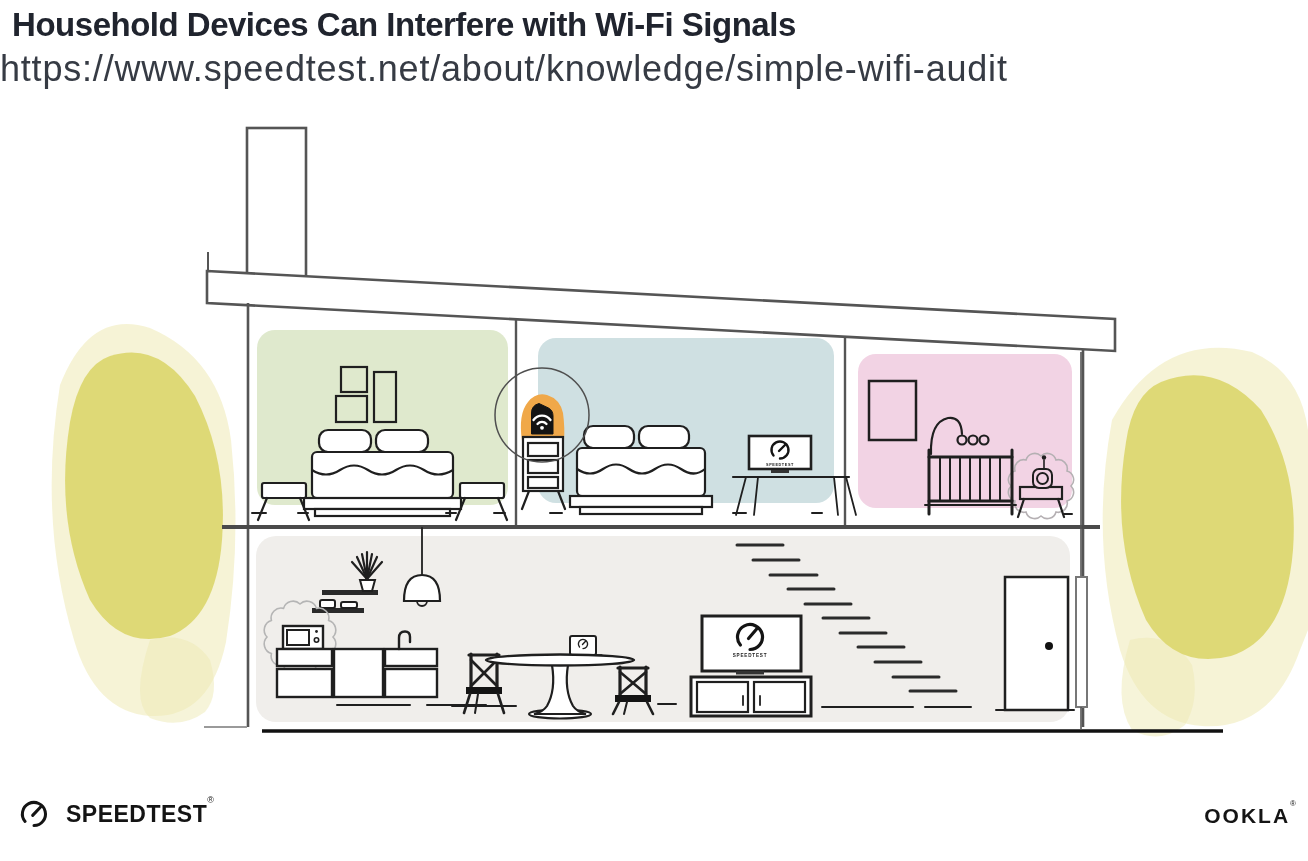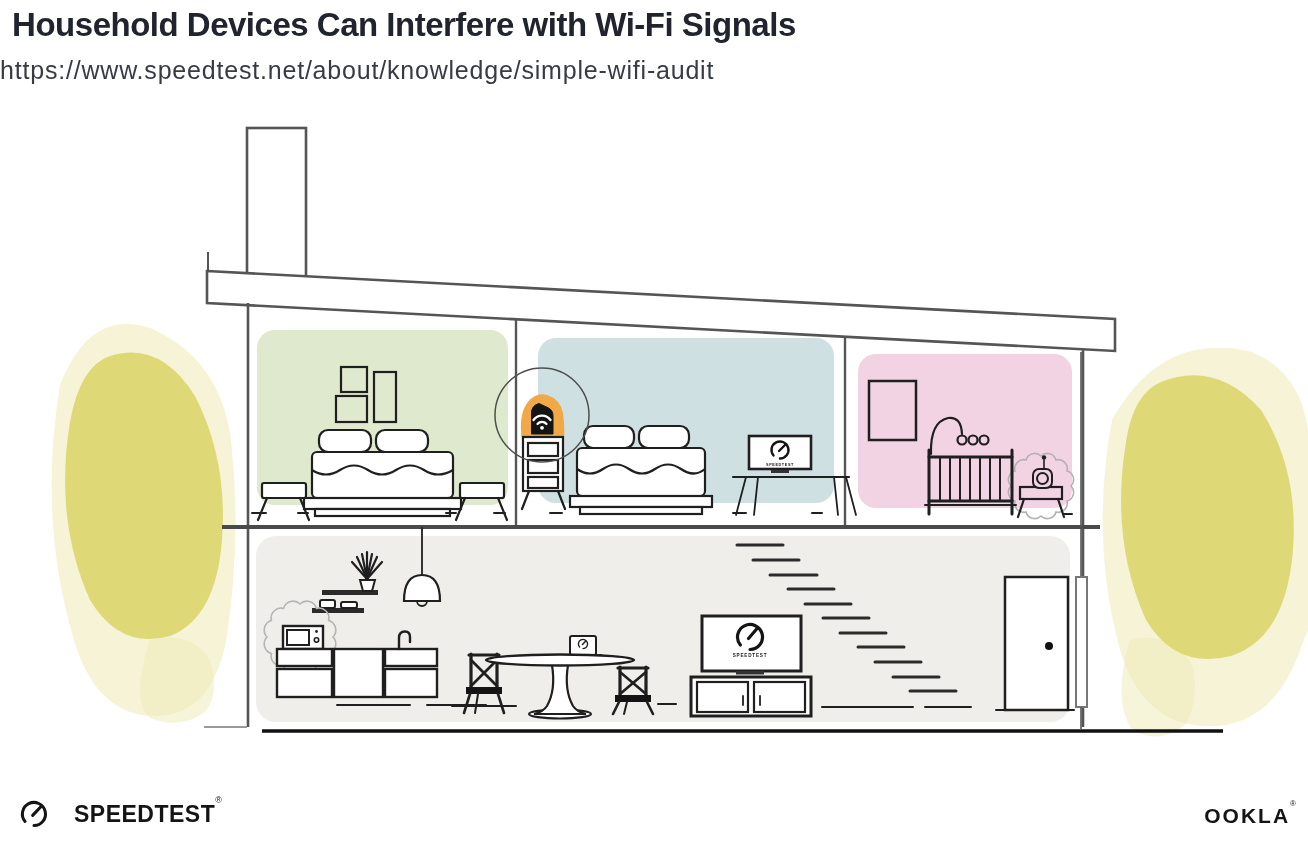--- a/index.html
+++ b/index.html
@@ -7,26 +7,26 @@
     width:1308px;height:861px;position:relative;background:#ffffff;
     font-family:"Liberation Sans", sans-serif;overflow:hidden;
   }
   .header{position:absolute;top:6px;left:0;width:100%;}
   .title{
     display:inline-block;font-size:34px;font-weight:700;color:#20242e;
     letter-spacing:-0.5px;transform:scaleX(0.97);transform-origin:center;
     margin:0;line-height:1.1;
   }
   .url{
-    display:block;font-size:25px;font-weight:400;color:#363b44;
-    letter-spacing:0.8px;margin-top:12px;line-height:1.2;
+    display:block;font-size:36px;font-weight:400;color:#363b44;
+    letter-spacing:0.8px;margin-top:4px;line-height:1.2;
   }
   .stage{position:absolute;left:0;top:0;width:1308px;height:861px;}
   .footer-left{
-    position:absolute;left:18px;top:798px;display:flex;align-items:center;gap:24px;
+    position:absolute;left:18px;top:798px;display:flex;align-items:center;gap:16px;
   }
   .st-word{font-size:23px;font-weight:700;letter-spacing:0.5px;color:#141414;}
   .st-reg{font-size:9px;vertical-align:top;position:relative;top:-6px;color:#141414;}
   .footer-right{
     position:absolute;right:12px;top:804px;color:#141414;
   }
   .ookla-word{font-size:21px;font-weight:700;letter-spacing:2px;}
   .ookla-reg{font-size:8px;vertical-align:top;position:relative;top:-5px;}
   svg text{font-family:"Liberation Sans", sans-serif;}
 </style>

